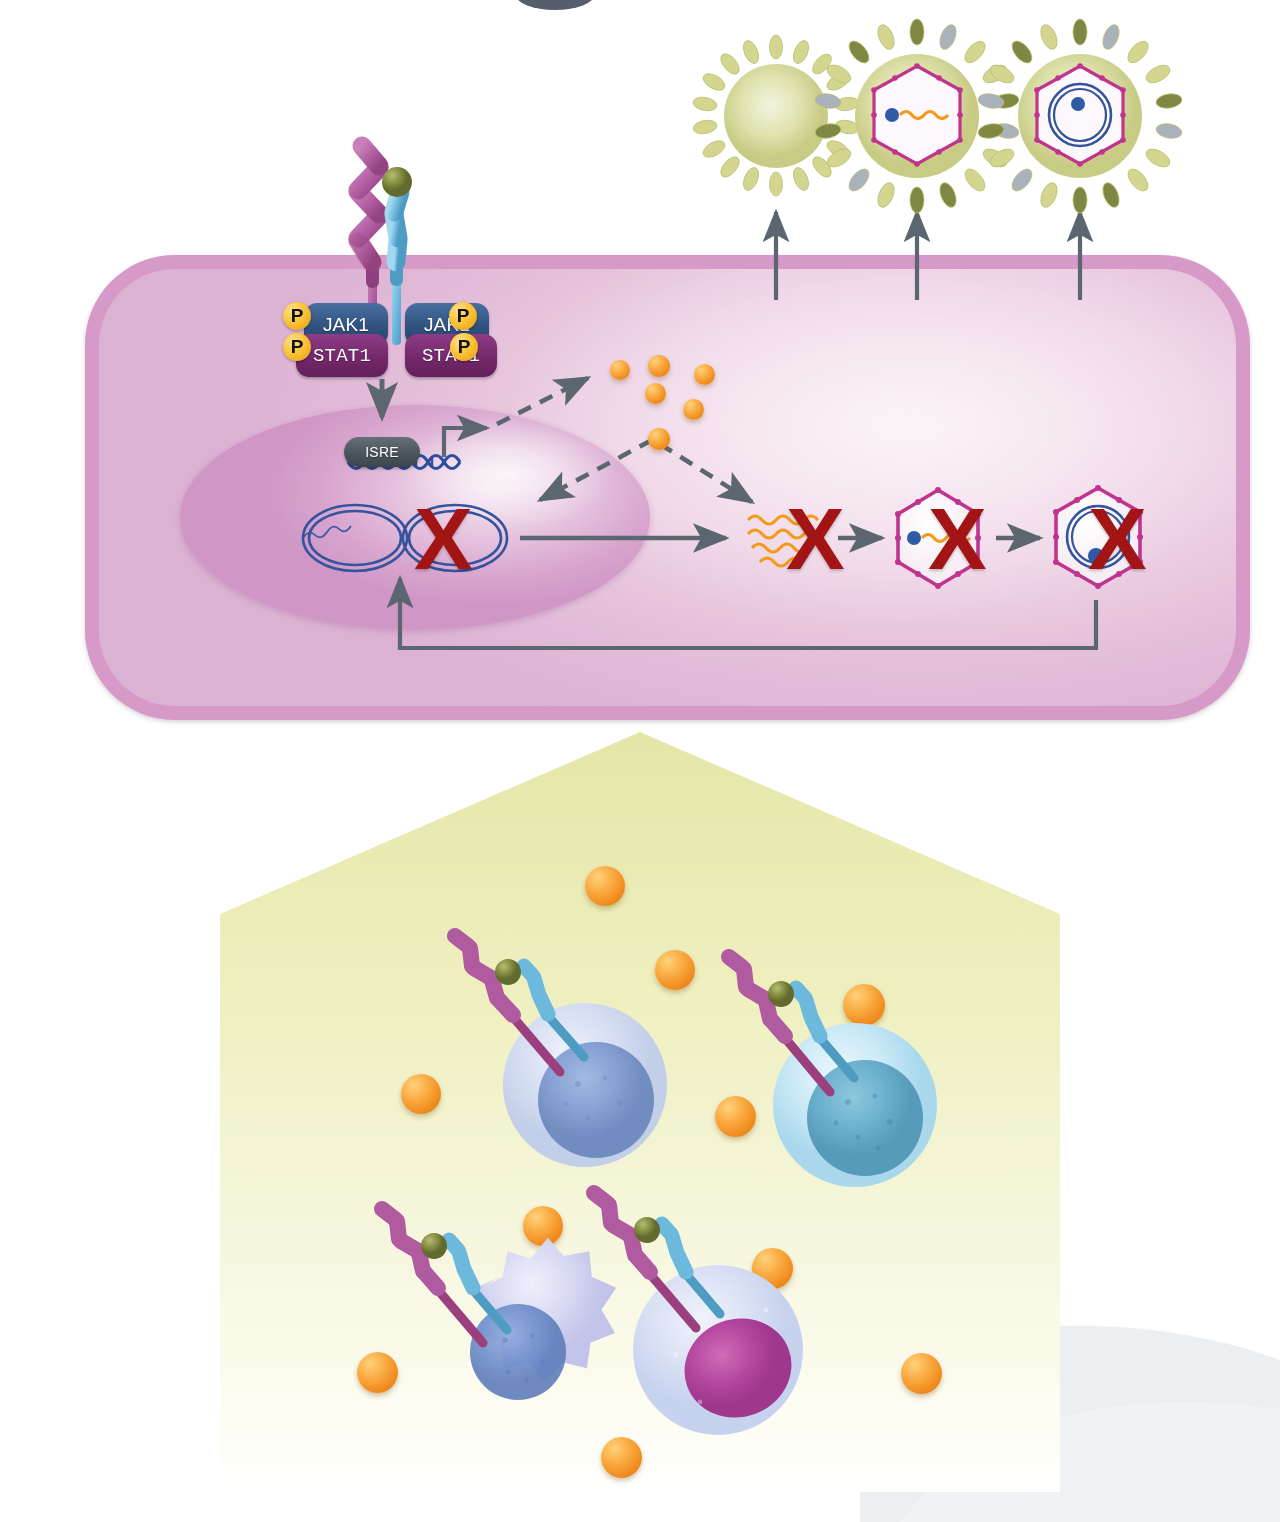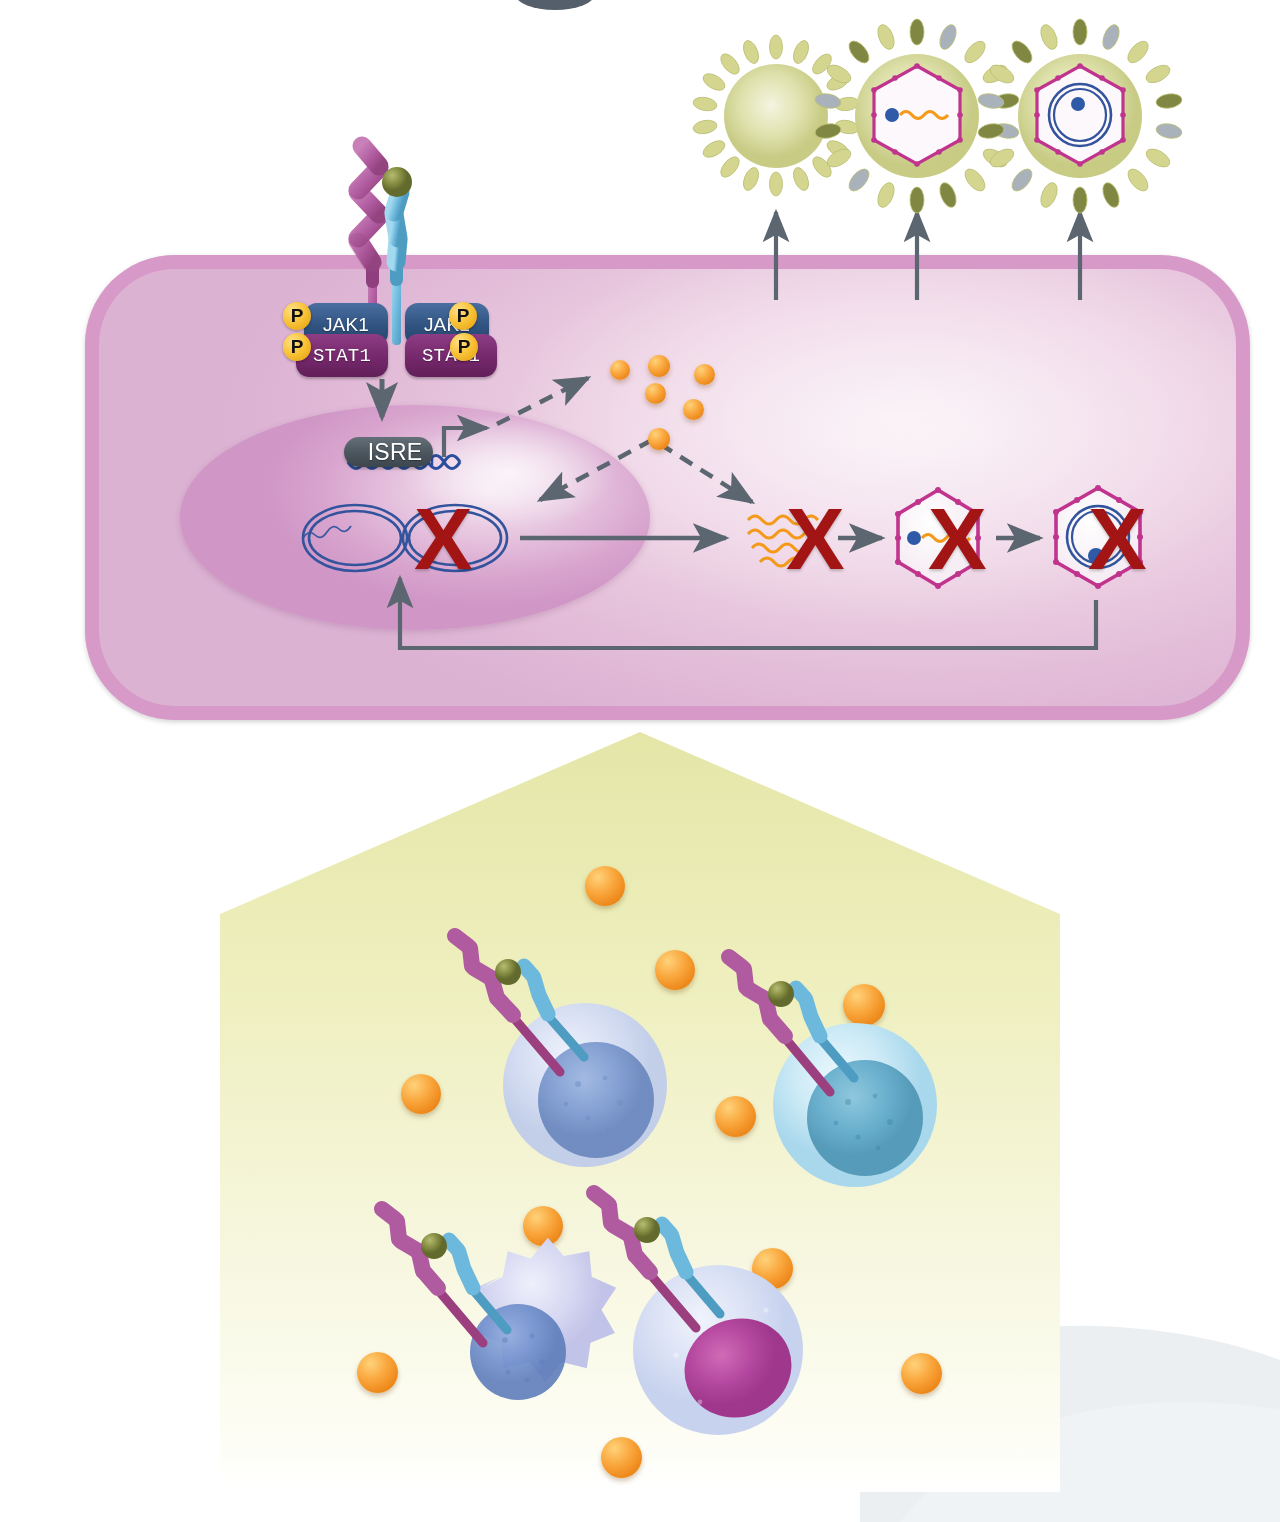--- a/index.html
+++ b/index.html
@@ -54,21 +54,21 @@
     position:absolute;display:flex;align-items:center;justify-content:center;
     color:#fff;font-size:19px;letter-spacing:.2px;
     border-radius:13px;height:43px;
     text-shadow:0 1px 1px rgba(0,0,0,.35);
     box-shadow:0 2px 3px rgba(0,0,0,.28);
   }
   .pill.jak{background:linear-gradient(180deg,#4a6fa0 0%,#2f527f 55%,#264468 100%);width:84px;}
   .pill.stat{background:linear-gradient(180deg,#8e3d84 0%,#75286c 55%,#611f59 100%);width:92px;font-family:Liberation Mono, monospace;}
   .pill.isre{
     background:linear-gradient(180deg,#646f77 0%,#4b555d 55%,#3d464d 100%);
-    width:76px;height:30px;border-radius:15px;font-size:23px;padding-left:13px;
+    width:76px;height:30px;border-radius:15px;font-size:14px;
   }
   .pbadge{
     position:absolute;width:28px;height:28px;border-radius:50%;
     background:radial-gradient(circle at 34% 30%,#ffe08a 0%,#f9c235 48%,#e09b12 100%);
     color:#111;font-size:19px;font-weight:bold;
     display:flex;align-items:center;justify-content:center;
     box-shadow:0 1px 3px rgba(0,0,0,.35);
   }
 
   

